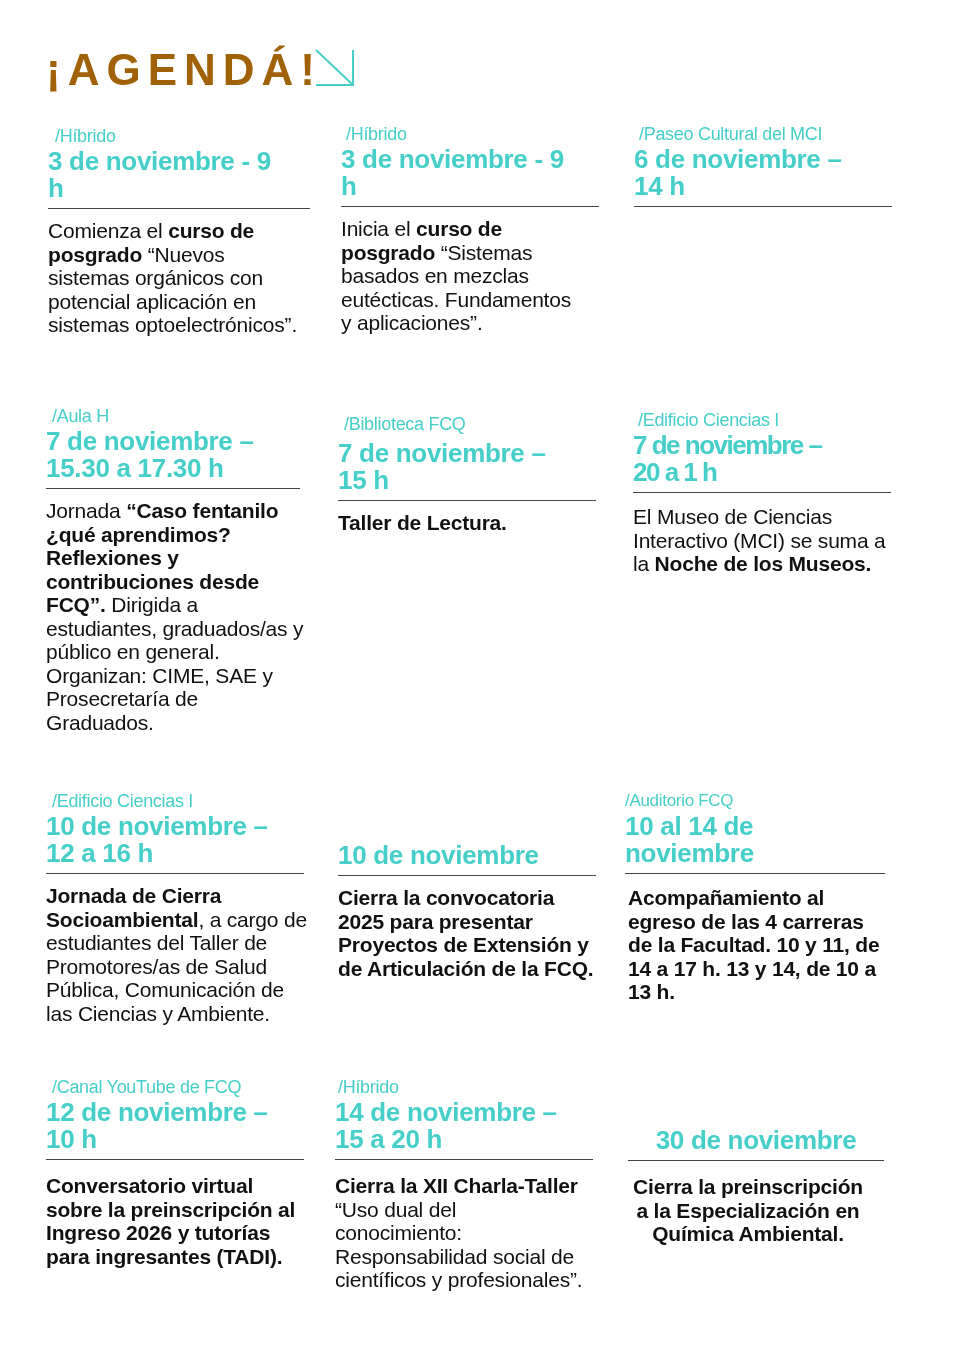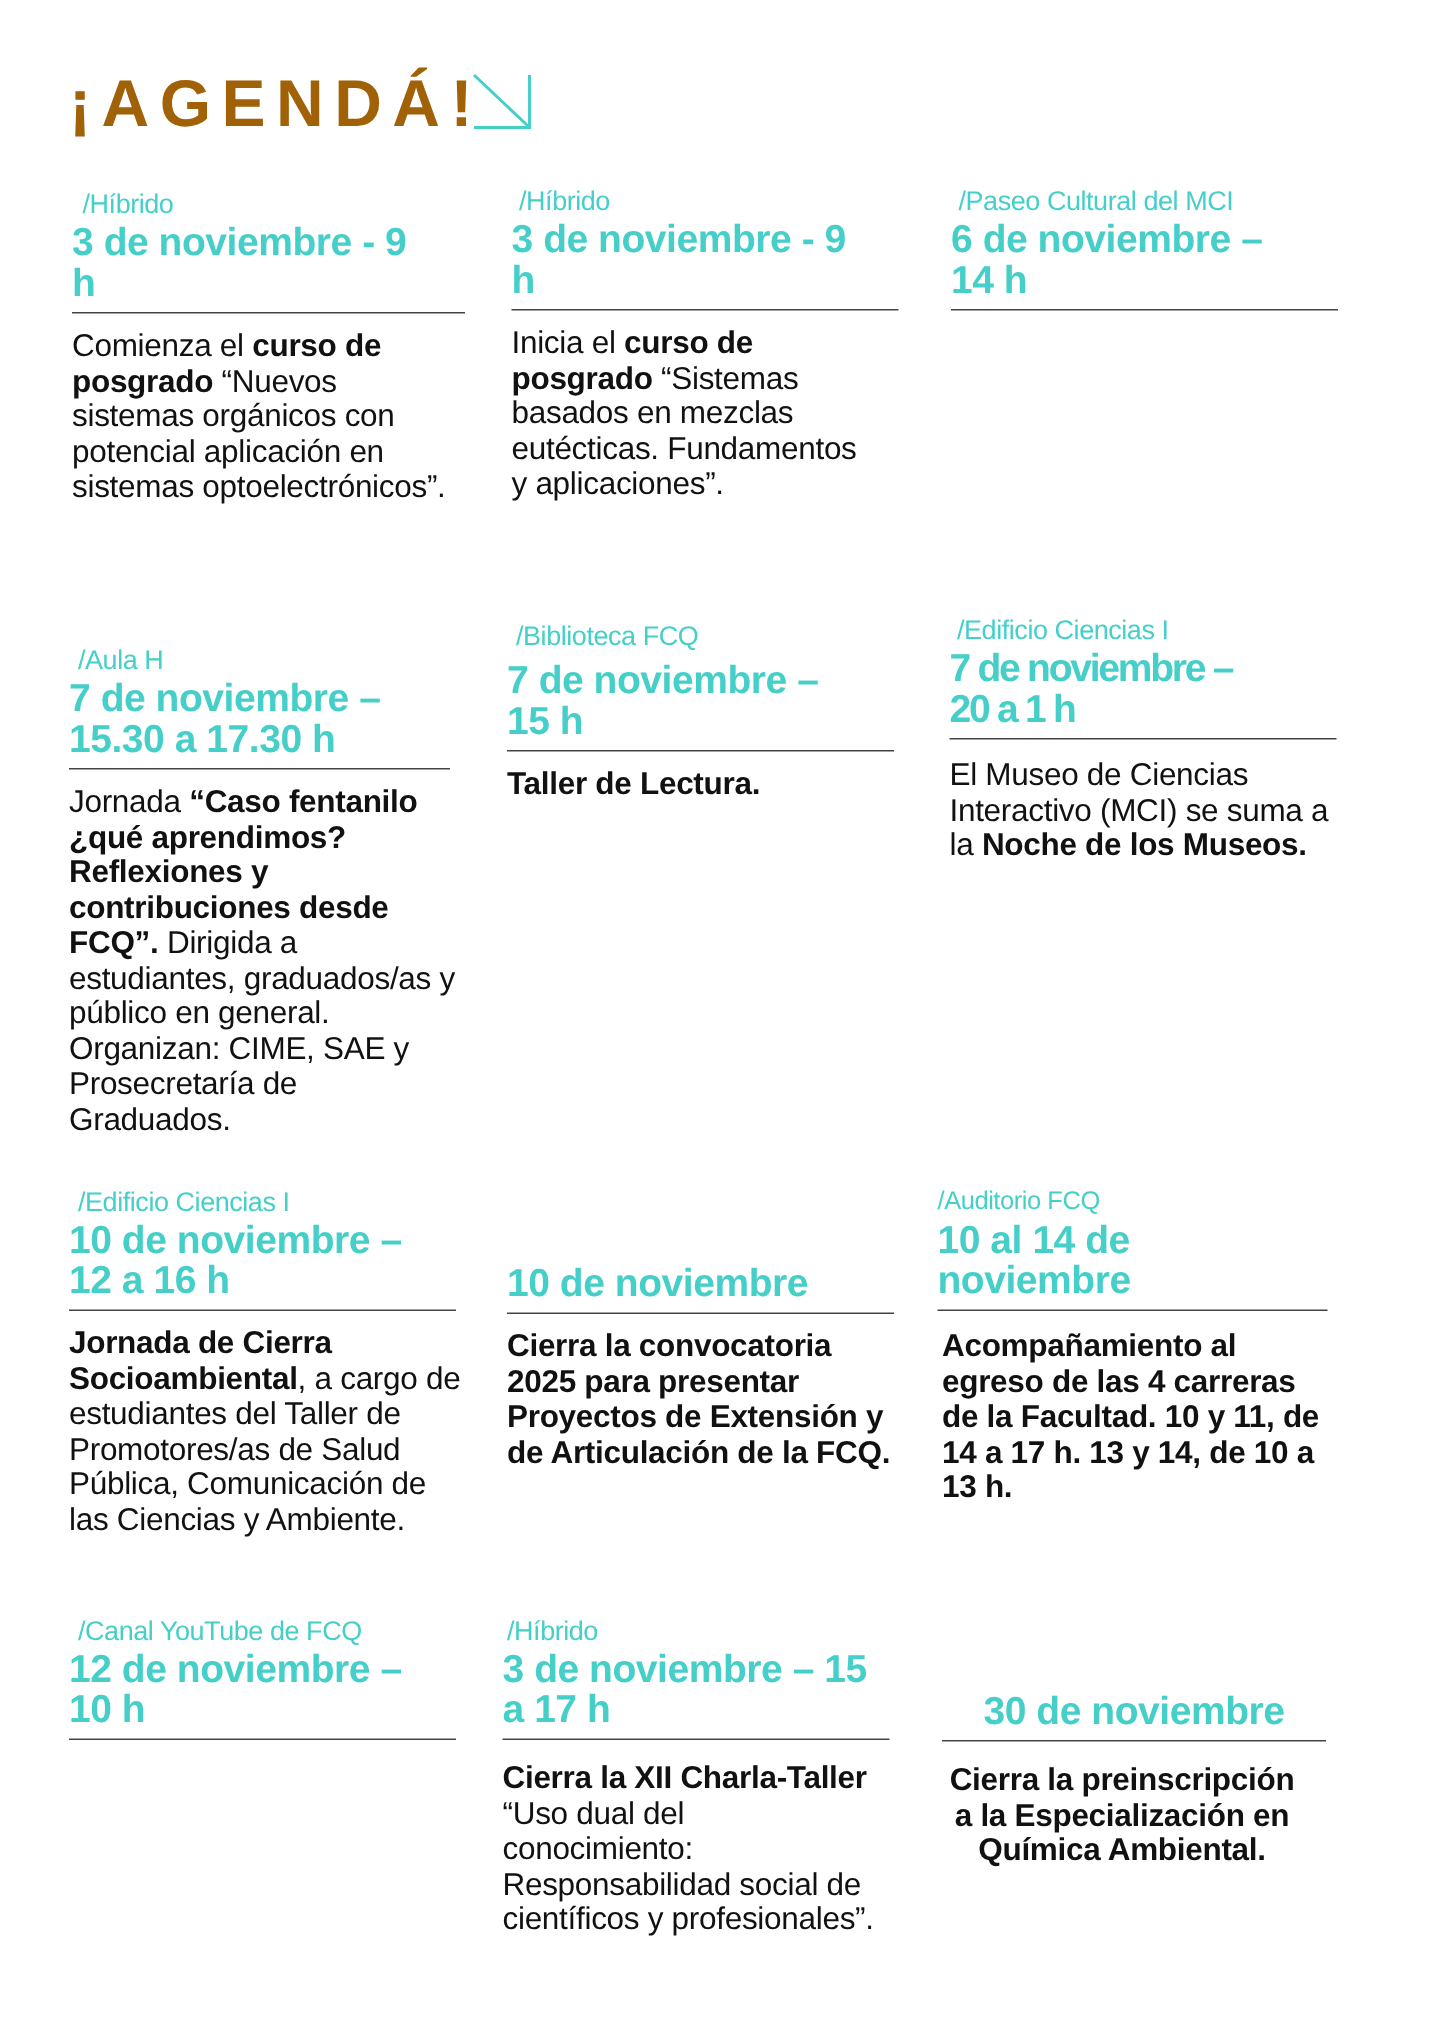--- a/index.html
+++ b/index.html
@@ -36,21 +36,21 @@
   <div class="rule"></div>
   <div class="desc" style="width:240px;"><span>Inicia el </span><b>curso de posgrado</b><span> “Sistemas basados en mezclas eutécticas. Fundamentos y aplicaciones”.</span></div>
 </div>
 
 <div class="event" style="left:634px; top:122px; width:258px;">
   <div class="loc" style="padding-left:5px;">/Paseo Cultural del MCI</div>
   <div class="date" style="width:230px;">6 de noviembre – 14 h</div>
   <div class="rule" style="margin-bottom:14px;"></div>
 </div>
 
-<div class="event" style="left:46px; top:428px; width:254px;">
+<div class="event" style="left:46px; top:404px; width:254px;">
   <div class="loc" style="padding-left:6px;">/Aula H</div>
   <div class="date" style="width:254px;">7 de noviembre – 15.30 a 17.30 h</div>
   <div class="rule"></div>
   <div class="desc" style="width:262px;"><span>Jornada </span><b>“Caso fentanilo ¿qué aprendimos? Reflexiones y contribuciones desde FCQ”.</b><span> Dirigida a estudiantes, graduados/as y público en general. Organizan: CIME, SAE y Prosecretaría de Graduados.</span></div>
 </div>
 
 <div class="event" style="left:338px; top:412px; width:258px;">
   <div class="loc" style="padding-left:6px;">/Biblioteca FCQ</div>
   <div class="date" style="width:240px; margin-top:4px;">7 de noviembre – 15 h</div>
   <div class="rule"></div>
@@ -81,25 +81,26 @@
   <div class="loc" style="font-size:17px;">/Auditorio FCQ</div>
   <div class="date" style="width:180px;">10 al 14 de noviembre</div>
   <div class="rule" style="margin-bottom:12px;"></div>
   <div class="desc" style="width:262px; padding-left:3px;"><b>Acompañamiento al egreso de las 4 carreras de la Facultad. 10 y 11, de 14 a 17 h. 13 y 14, de 10 a 13 h.</b></div>
 </div>
 
 <div class="event" style="left:46px; top:1075px; width:258px;">
   <div class="loc" style="padding-left:6px;">/Canal YouTube de FCQ</div>
   <div class="date" style="width:250px;">12 de noviembre – 10 h</div>
   <div class="rule" style="margin-bottom:14px;"></div>
+  <div class="desc" style="width:250px;"><b>Conversatorio virtual sobre la preinscripción al Ingreso 2026 y tutorías para ingresantes (TADI).</b></div>
 </div>
 
 <div class="event" style="left:335px; top:1075px; width:258px;">
   <div class="loc" style="padding-left:3px;">/Híbrido</div>
-  <div class="date" style="width:250px;">3 de noviembre – 15 a 17 h</div>
+  <div class="date" style="width:250px;">14 de noviembre – 15 a 20 h</div>
   <div class="rule" style="margin-bottom:14px;"></div>
   <div class="desc" style="width:250px;"><b>Cierra la XII Charla-Taller</b><span> “Uso dual del conocimiento: Responsabilidad social de científicos y profesionales”.</span></div>
 </div>
 
 <div class="event" style="left:628px; top:1127px; width:256px;text-align:center;">
   <div class="date">30 de noviembre</div>
   <div class="rule" style="margin-bottom:14px;"></div>
   <div class="desc" style="width:240px;"><b>Cierra la preinscripción a la Especialización en Química Ambiental.</b></div>
 </div>
 

